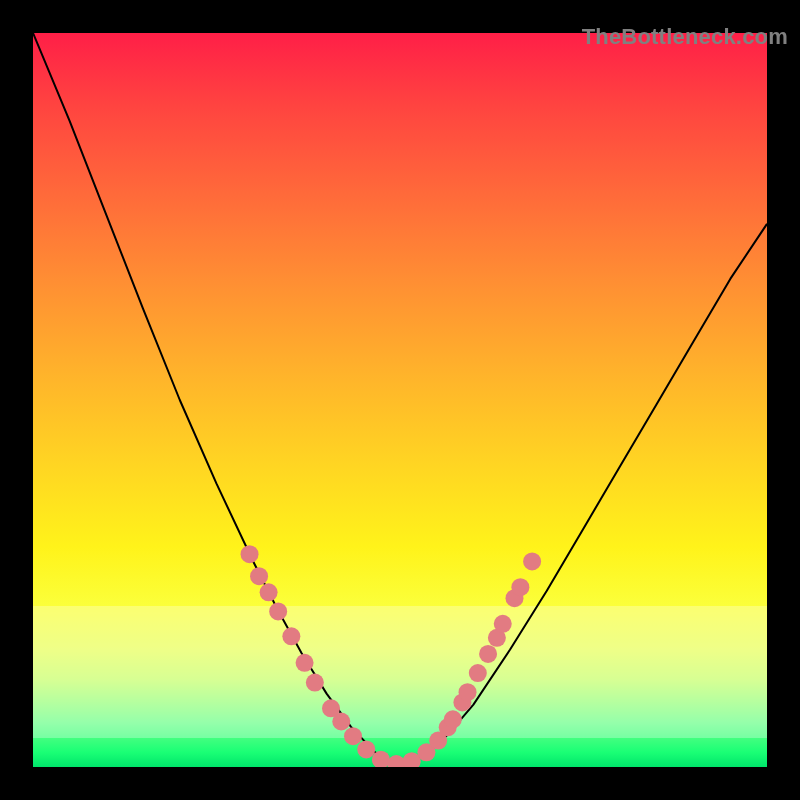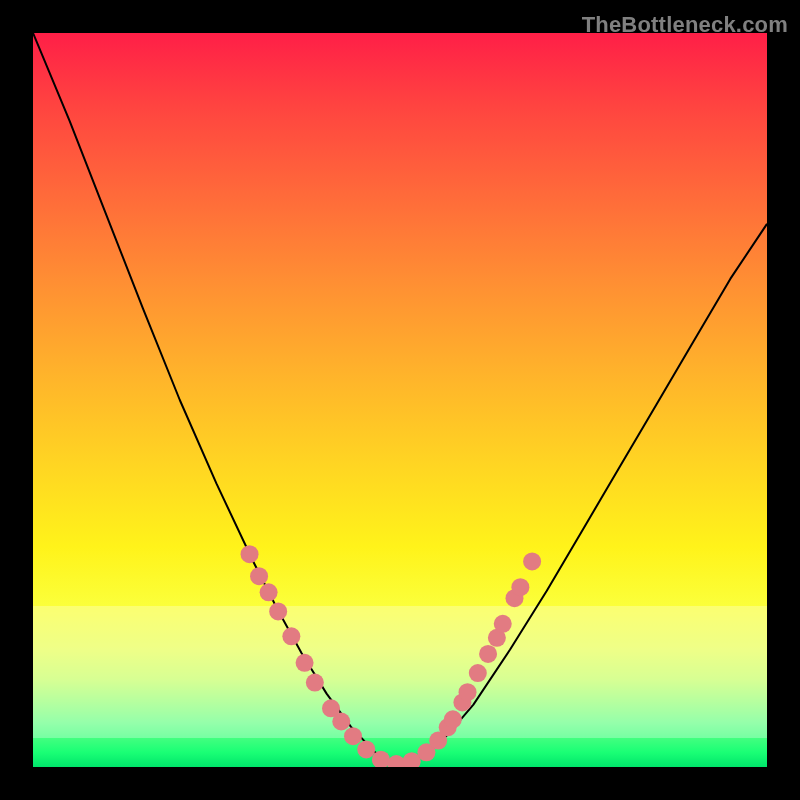--- a/index.html
+++ b/index.html
@@ -12,21 +12,21 @@
     font-family: Arial, Helvetica, sans-serif;
   }
   .frame {
     position: relative;
     width: 800px;
     height: 800px;
     background: #000;
   }
   .watermark {
     position: absolute;
-    top: 12px;
+    top: 24px;
     right: 12px;
     color: #808080;
     font-size: 22px;
     font-weight: 600;
     letter-spacing: 0.2px;
     z-index: 50;
   }
   .plot {
     position: absolute;
     left: 33px;

